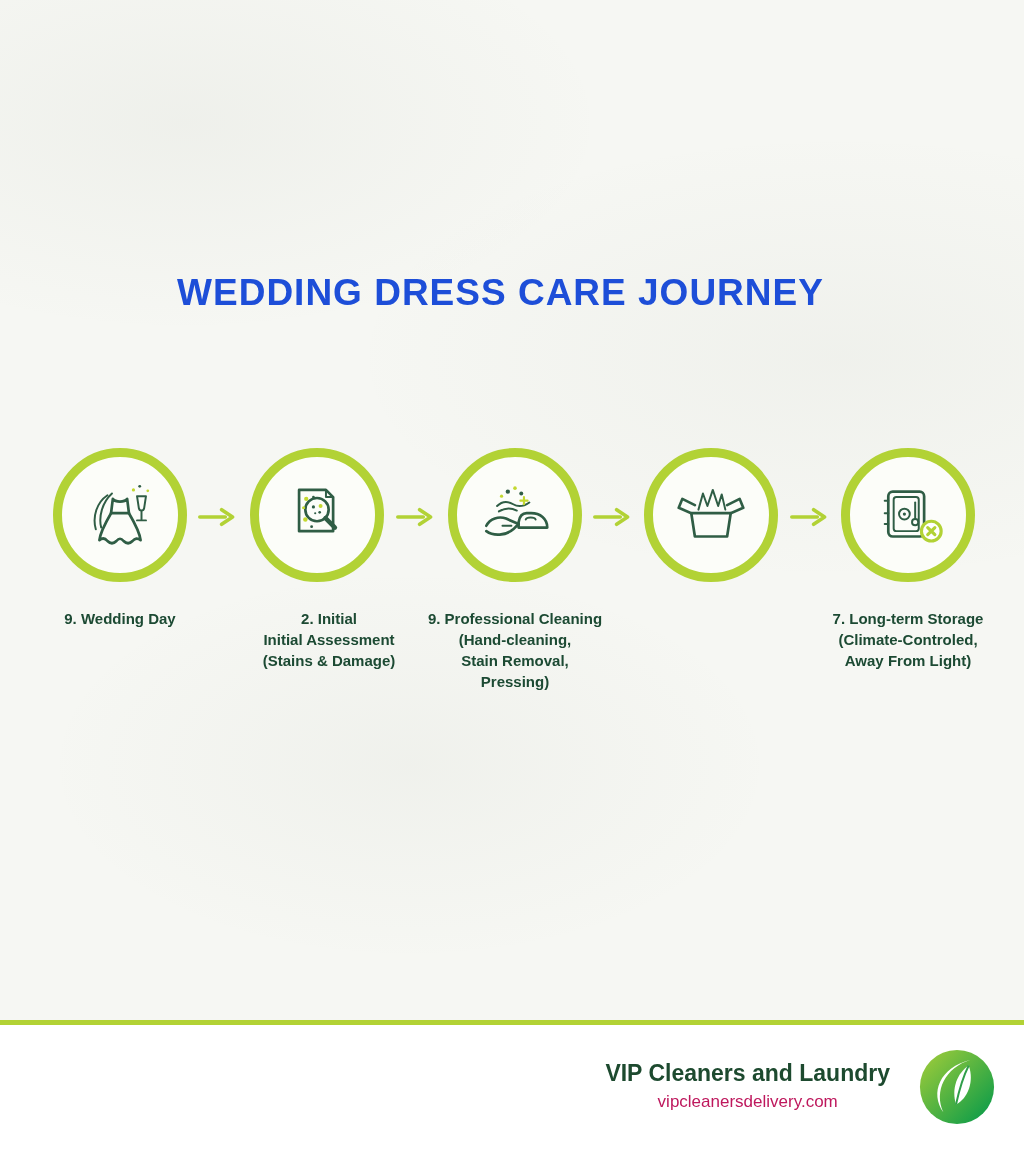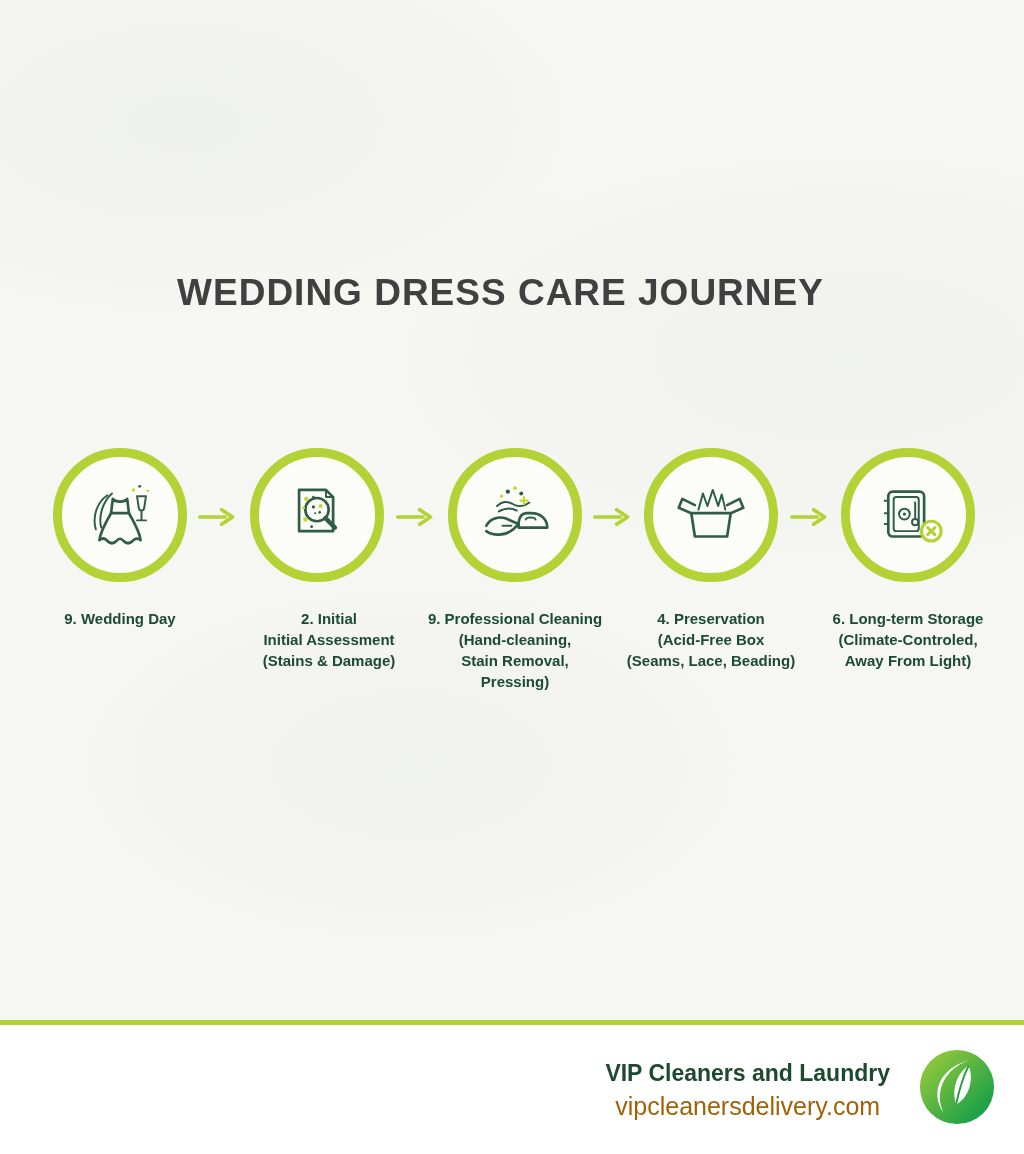--- a/index.html
+++ b/index.html
@@ -15,21 +15,21 @@
     background:
       radial-gradient(600px 300px at 18% 12%, rgba(120,130,110,0.06), transparent 70%),
       radial-gradient(700px 320px at 82% 35%, rgba(120,130,110,0.05), transparent 70%),
       radial-gradient(520px 280px at 40% 75%, rgba(120,130,110,0.05), transparent 70%),
       #f6f7f3;
   }
   .title{
     position:absolute;top:272px;left:0;width:1001px;
     text-align:center;
     font-size:37px;font-weight:700;letter-spacing:1px;
-    color:#404040;
+    color:#1d4ed8;
   }
   .step-circle{
     position:absolute;top:448px;
     width:116px;height:116px;border-radius:50%;
     border:9px solid #b2d235;background:#fcfdf9;
     display:flex;align-items:center;justify-content:center;
     box-sizing:content-box;
   }
   .step-circle svg{width:86px;height:86px;}
   .c1{left:53px;} .c2{left:250px;} .c3{left:448px;} .c4{left:644px;} .c5{left:841px;}
@@ -47,21 +47,21 @@
     background:#b2d235;
   }
   .footer{
     position:absolute;top:1025px;left:0;width:1024px;height:129px;
     background:#ffffff;
   }
   .footer-text{
     position:absolute;top:1060px;right:134px;text-align:center;
   }
   .brand{font-size:23px;font-weight:700;color:#1d4a2f;}
-  .website{font-size:25px;color:#a16207;margin-top:5px;}
+  .website{font-size:17px;color:#be185d;margin-top:5px;}
   .logo{position:absolute;top:1048px;left:918px;width:78px;height:78px;}
   .stroke-ic{stroke:#2f5d45;fill:none;stroke-width:3;stroke-linecap:round;stroke-linejoin:round;}
   .thin{stroke-width:2.2;}
   .lime-fill{fill:#c3d830;stroke:none;}
   .dark-fill{fill:#2f5d45;stroke:none;}
 </style>
 </head>
 <body>
 
 <div class="canvas">
@@ -172,24 +172,21 @@
   </svg>
 
   <div class="step-label l1">9.  Wedding Day</div>
   <div class="step-label l2">2. Initial
 Initial Assessment
 (Stains &amp; Damage)</div>
   <div class="step-label l3">9. Professional Cleaning
 (Hand-cleaning,
 Stain Removal,
 Pressing)</div>
-  <div class="step-label l4">4. Preservation
-(Acid-Free Box
-(Seams, Lace, Beading)</div>
-  <div class="step-label l5">6. Long-term Storage
+  <div class="step-label l5">7. Long-term Storage
 (Climate-Controled,
 Away From Light)</div>
 
   <div class="divider"></div>
   <div class="footer"></div>
   <div class="footer-text">
     <div class="brand">VIP Cleaners and Laundry</div>
     <div class="website">vipcleanersdelivery.com</div>
   </div>
   <svg class="logo" viewBox="0 0 80 80">

